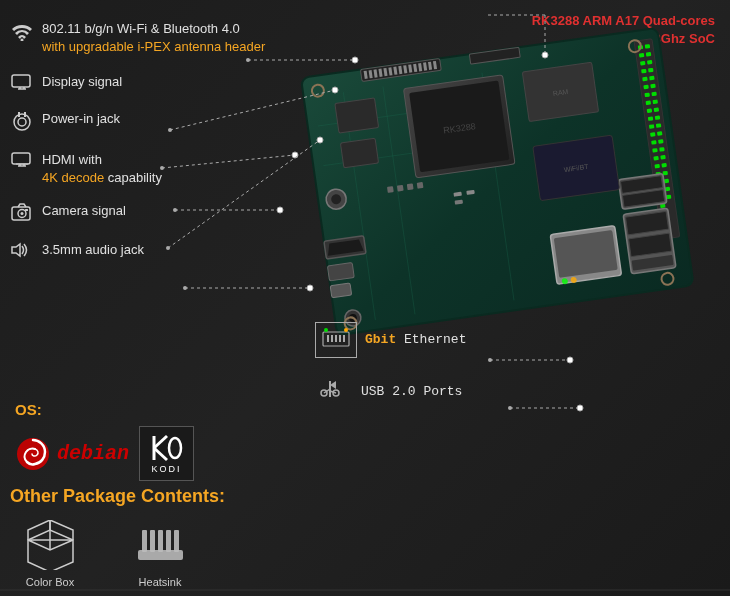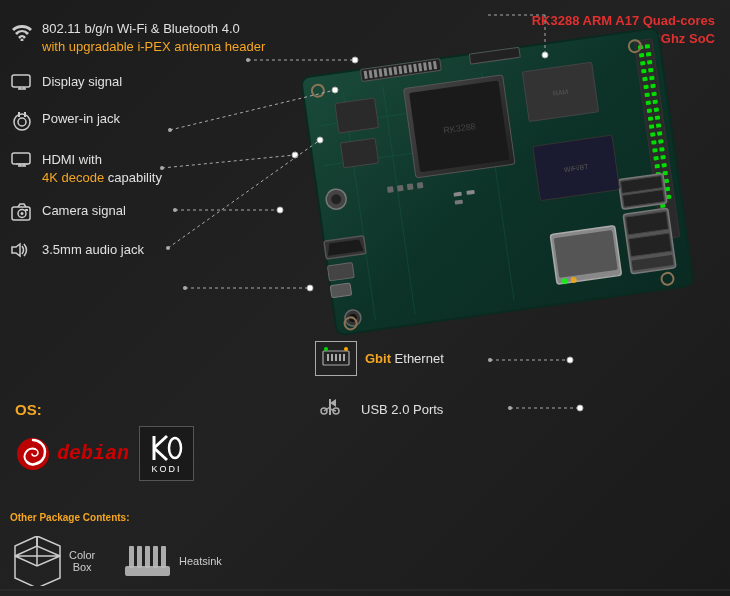--- a/index.html
+++ b/index.html
@@ -127,34 +127,34 @@
     }
 
     .kodi-text {
       color: white;
       font-size: 9px;
       letter-spacing: 1px;
     }
 
     .contents-title {
       color: #f5a623;
-      font-size: 10px;
+      font-size: 18px;
       font-weight: bold;
       margin-bottom: 10px;
     }
 
     .contents-items {
       display: flex;
       gap: 30px;
       align-items: flex-start;
     }
 
     .content-item {
       display: flex;
-      flex-direction: row;
+      flex-direction: column;
       align-items: center;
       gap: 4px;
       width: 80px;
     }
 
     .content-icon {
       width: 55px;
       height: 55px;
       display: flex;
       align-items: center;
@@ -164,22 +164,23 @@
     .content-label {
       color: #cccccc;
       font-size: 11px;
       text-align: center;
     }
 
     
     .right-labels {
       position: absolute;
       left: 315px;
-      bottom: 153px;
+      bottom: 171px;
       width: 220px;
+      font-family: Liberation Mono, monospace;
     }
 
     .right-label-item {
       display: flex;
       align-items: center;
       margin-bottom: 20px;
       color: #e0e0e0;
       font-size: 13px;
       gap: 8px;
     }

